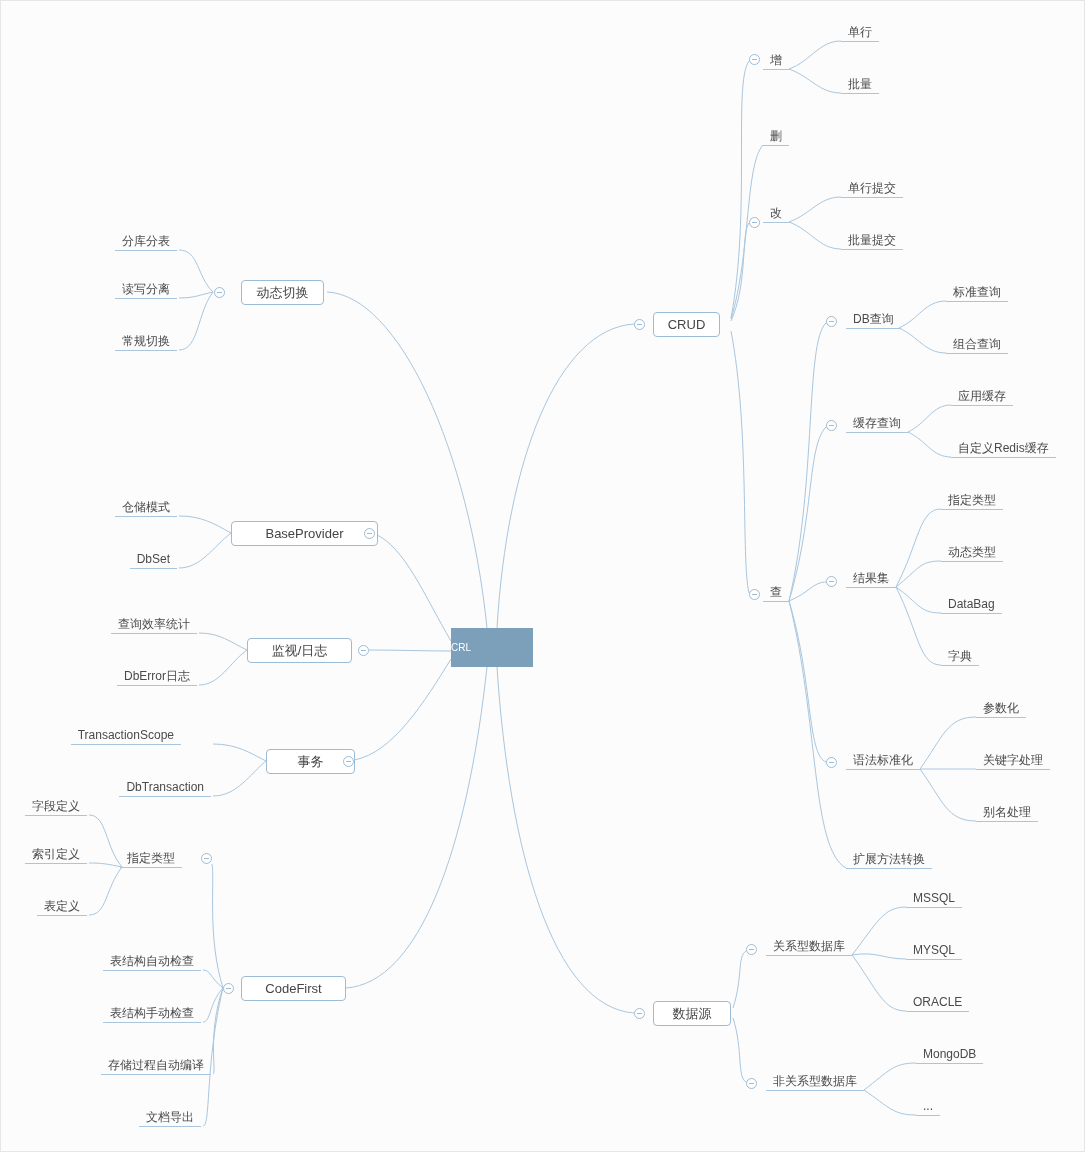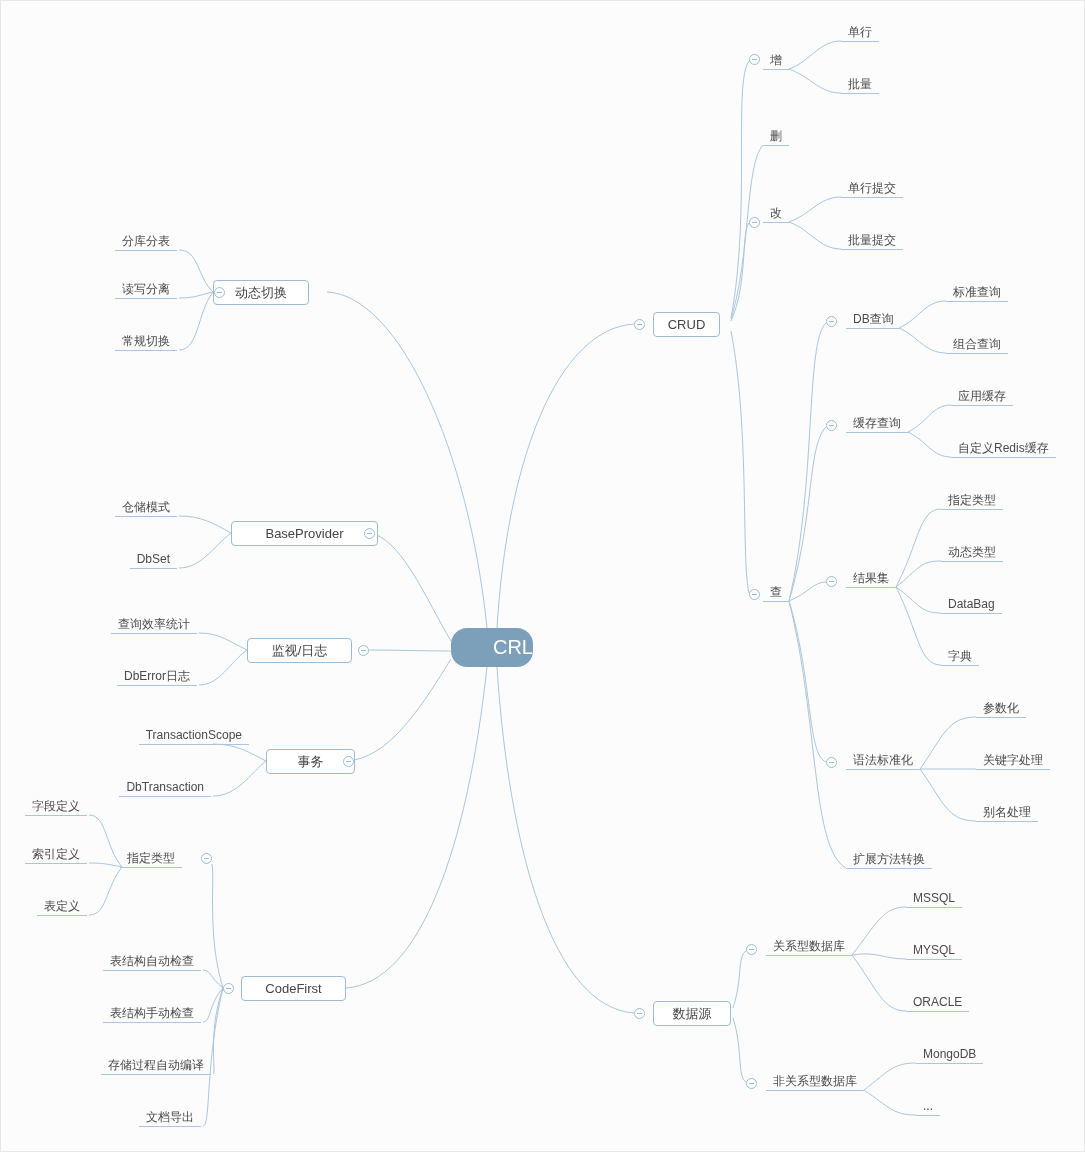--- a/index.html
+++ b/index.html
@@ -28,21 +28,21 @@
     white-space:nowrap;z-index:2;cursor:default;
   }
   .box{
     position:absolute;height:25px;line-height:23px;text-align:center;
     background:#fff;border:1px solid var(--node_border);border-radius:4px;
     font-size:13px;color:#444;box-sizing:border-box;white-space:nowrap;
     z-index:3;cursor:default;
   }
   .root{
     position:absolute;background:var(--root_bg);color:var(--root_text);
-    border-radius:16px;text-align:right;font-size:20px;
+    border-radius:0;text-align:left;font-size:10px;
     z-index:4;cursor:default;
   }
   .exp{
     position:absolute;width:11px;height:11px;box-sizing:border-box;
     border:1px solid var(--node_border);border-radius:50%;background:#fff;
     z-index:5;cursor:pointer;
   }
   .exp::after{
     content:"";position:absolute;left:2px;right:2px;top:4px;height:1px;
     background:var(--node_border);
@@ -59,21 +59,21 @@
     <path d="M788 68 C810 60 818 40 840 40 M788 68 C810 76 818 92 840 92 M788 221 C810 213 818 196 840 196 M788 221 C810 229 818 248 840 248 M788 600 C816 480 804 342 825 322 M788 600 C814 512 806 446 825 426 M788 600 C808 592 812 581 825 581 M788 600 C812 680 806 754 825 761 M788 600 C818 720 810 848 845 867 M898 327 C918 318 924 300 945 300 M898 327 C918 336 924 352 945 352 M907 431 C926 422 931 404 950 404 M907 431 C926 440 931 456 950 456 M895 586 C918 542 918 508 940 508 M895 586 C918 568 918 560 940 560 M895 586 C918 602 918 612 940 612 M895 586 C918 632 918 664 940 664 M919 768 C942 736 946 716 975 716 M919 768 L975 768 M919 768 C942 800 946 820 975 820"></path>
     <path d="M732 1007 C742 976 736 956 745 950 M732 1017 C742 1048 736 1076 745 1081 M851 954 C876 922 882 906 905 906 M851 954 C876 950 882 958 905 958 M851 954 C876 988 882 1010 905 1010 M863 1089 C888 1070 892 1062 915 1062 M863 1089 C888 1106 892 1114 915 1114"></path>
     <path d="M212 291 C196 276 198 249 178 249 M212 291 C198 294 194 297 178 297 M212 291 C196 312 198 349 178 349 M230 532 C212 522 200 515 178 515 M230 532 C212 546 200 567 178 567 M246 649 C229 641 219 632 198 632 M246 649 C229 661 219 684 198 684 M265 760 C249 752 236 743 212 743 M265 760 C249 773 236 795 212 795"></path>
     <path d="M222 987 C206 936 214 878 211 863 M222 987 C209 977 210 969 202 969 M222 987 C208 1002 210 1021 202 1021 M222 987 C206 1032 216 1073 212 1073 M222 987 C204 1062 210 1125 202 1125 M121 866 C104 846 106 814 88 814 M121 866 C106 863 102 862 88 862 M121 866 C104 888 106 914 88 914"></path>
   </svg>
 
   <div class="root" style="left:450px;top:627px;width:82px;height:39px;line-height:39px">CRL</div>
 
   <div class="box" style="left:652px;top:311px;width:67px">CRUD</div>
   <div class="box" style="left:652px;top:1000px;width:78px">数据源</div>
-  <div class="box" style="left:212px;top:279px;width:96px">动态切换</div>
+  <div class="box" style="left:240px;top:279px;width:83px">动态切换</div>
   <div class="box" style="left:230px;top:520px;width:147px">BaseProvider</div>
   <div class="box" style="left:246px;top:637px;width:105px">监视/日志</div>
   <div class="box" style="left:265px;top:748px;width:89px">事务</div>
   <div class="box" style="left:240px;top:975px;width:105px">CodeFirst</div>
 
   <div class="leaf" style="left:762px;top:51px">增</div>
   <div class="leaf" style="left:840px;top:23px">单行</div>
   <div class="leaf" style="left:840px;top:75px">批量</div>
   <div class="leaf" style="left:762px;top:127px">删</div>
   <div class="leaf" style="left:762px;top:204px">改</div>
@@ -105,21 +105,21 @@
   <div class="leaf" style="left:915px;top:1045px">MongoDB</div>
   <div class="leaf" style="left:915px;top:1097px">...</div>
 
   <div class="leaf" style="right:907px;top:232px">分库分表</div>
   <div class="leaf" style="right:907px;top:280px">读写分离</div>
   <div class="leaf" style="right:907px;top:332px">常规切换</div>
   <div class="leaf" style="right:907px;top:498px">仓储模式</div>
   <div class="leaf" style="right:907px;top:550px">DbSet</div>
   <div class="leaf" style="right:887px;top:615px">查询效率统计</div>
   <div class="leaf" style="right:887px;top:667px">DbError日志</div>
-  <div class="leaf" style="right:835px;top:726px">TransactionScope</div>
+  <div class="leaf" style="right:903px;top:726px">TransactionScope</div>
   <div class="leaf" style="right:873px;top:778px">DbTransaction</div>
   <div class="leaf" style="right:902px;top:849px">指定类型</div>
   <div class="leaf" style="right:997px;top:797px">字段定义</div>
   <div class="leaf" style="right:997px;top:845px">索引定义</div>
   <div class="leaf" style="right:997px;top:897px">表定义</div>
   <div class="leaf" style="right:883px;top:952px">表结构自动检查</div>
   <div class="leaf" style="right:883px;top:1004px">表结构手动检查</div>
   <div class="leaf" style="right:873px;top:1056px">存储过程自动编译</div>
   <div class="leaf" style="right:883px;top:1108px">文档导出</div>
 

